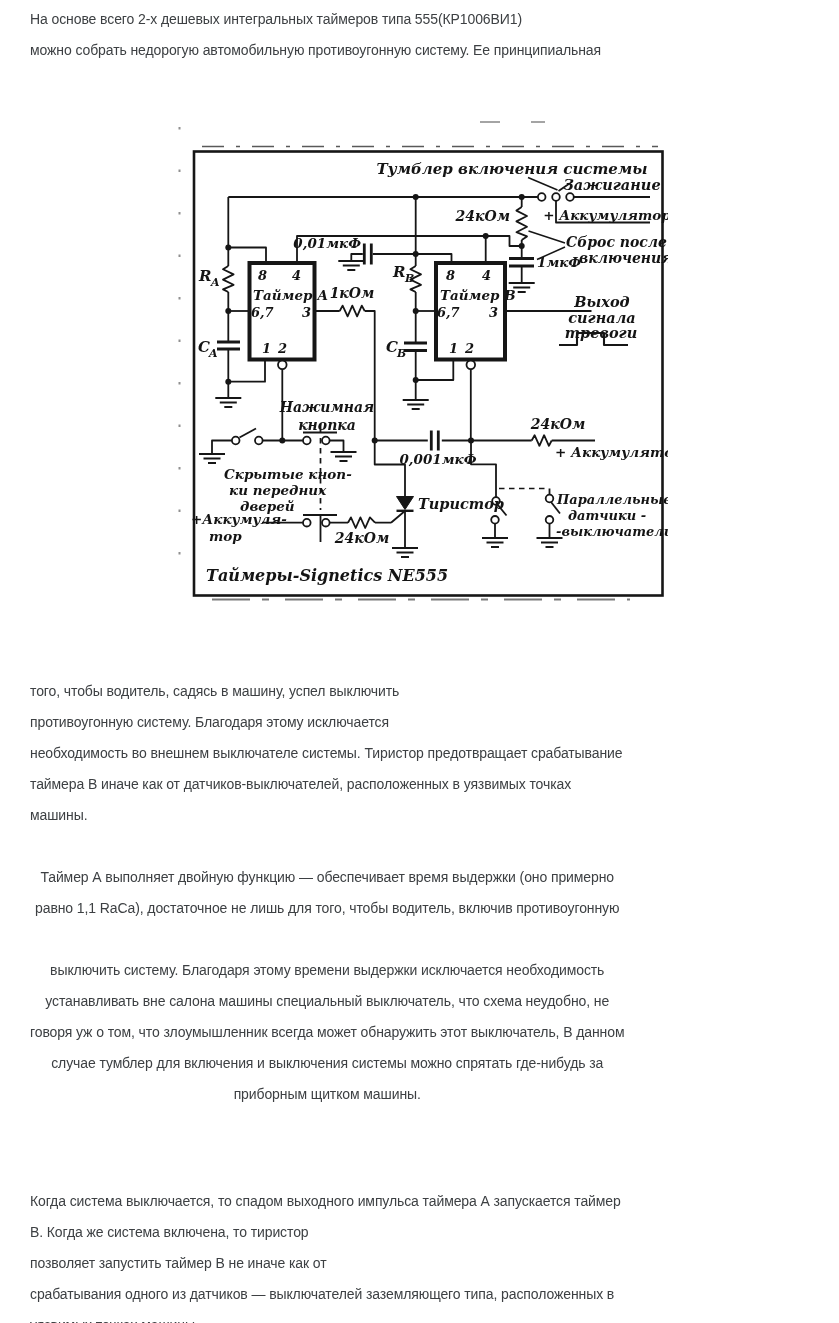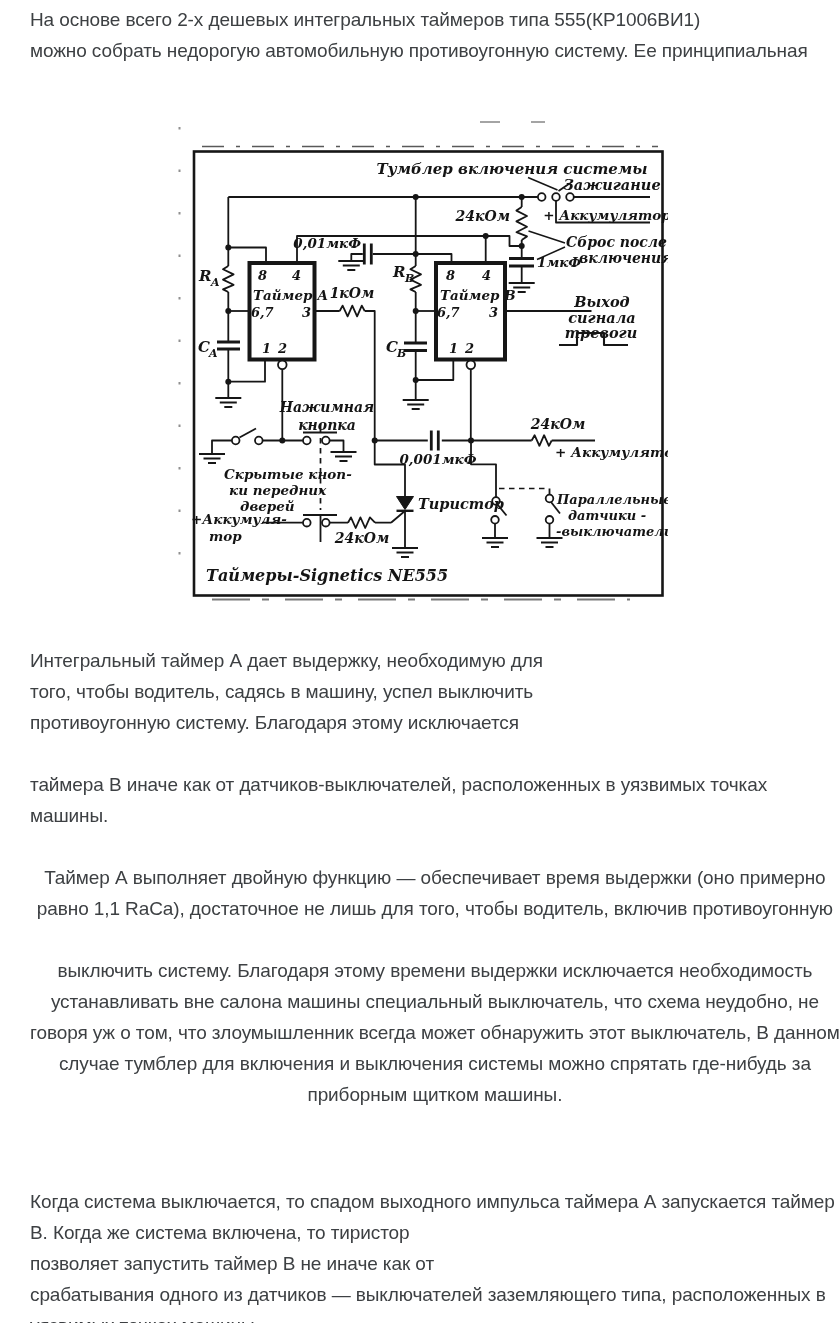--- a/index.html
+++ b/index.html
@@ -1,18 +1,18 @@
 <!DOCTYPE html>
 <html><head>
 <meta charset="utf-8">
 <style>
   html,body{margin:0;padding:0;background:#ffffff;}
   .page{position:relative;width:839px;height:1323px;background:#ffffff;overflow:hidden;
         font-family:"Liberation Sans",sans-serif;}
-  .body-text{position:absolute;left:30px;margin:0;font-size:19px;line-height:31px;
+  .body-text{position:absolute;left:30px;margin:0;font-size:14px;line-height:31px;
              color:#3d4043;white-space:nowrap;letter-spacing:-0.1px;}
   .figure-wrap{position:absolute;left:176px;top:120px;width:492px;height:482px;}
   
   .w{stroke:#161616;stroke-width:1.8;fill:none;stroke-linejoin:round;}
   .boxline{stroke:#161616;stroke-width:4;fill:#ffffff;}
   .cap{stroke:#161616;stroke-width:2.8;fill:none;}
   .dashw{stroke:#161616;stroke-width:1.7;fill:none;stroke-dasharray:5.5 4.5;}
   .dot{fill:#161616;}
   .oc{fill:#ffffff;stroke:#161616;stroke-width:1.8;}
   .tri{fill:#161616;stroke:#161616;}
@@ -206,24 +206,24 @@
         <text class="lb" x="555" y="457" font-size="13.5">+ Аккумулятор</text>
         <text class="lb" x="557" y="503.5" font-size="13">Параллельные</text>
         <text class="lb" x="568" y="519.5" font-size="13">датчики -</text>
         <text class="lb" x="556" y="535.5" font-size="13">-выключатели</text>
         <text class="lb" x="206" y="581" font-size="16">Таймеры-Signetics  NE555</text>
       </g>
     </svg>
   </div>
 
   <p class="body-text" style="top:645px;">
-    <span>Интегральный таймер А дает выдержку, необходимую для</span><br>
+    <br>
     <span>того, чтобы водитель, садясь в машину, успел выключить</span><br>
     <span>противоугонную систему. Благодаря этому исключается</span><br>
-    <br>
+    <span>необходимость во внешнем выключателе системы. Тиристор предотвращает срабатывание</span><br>
     <span>таймера В иначе как от датчиков-выключателей, расположенных в уязвимых точках</span><br>
     <span>машины.</span>
   </p>
 
   <p class="body-text" style="top:862px;text-align:center;">
     <span>Таймер А выполняет двойную функцию — обеспечивает время выдержки (оно примерно</span><br>
     <span>равно 1,1 RaCa), достаточное не лишь для того, чтобы водитель, включив противоугонную</span><br>
     <br>
     <span>выключить систему. Благодаря этому времени выдержки исключается необходимость</span><br>
     <span>устанавливать вне салона машины специальный выключатель, что схема неудобно, не</span><br>

